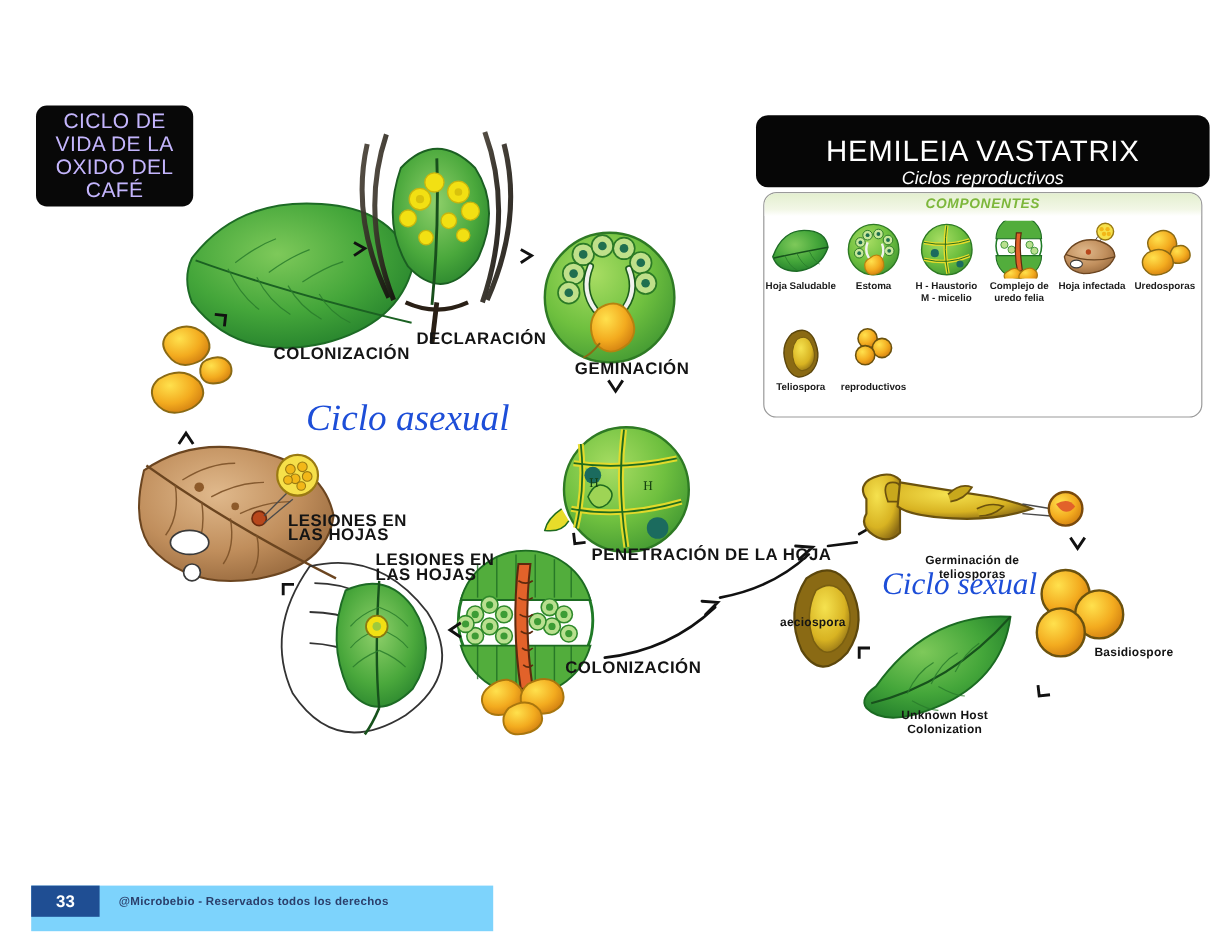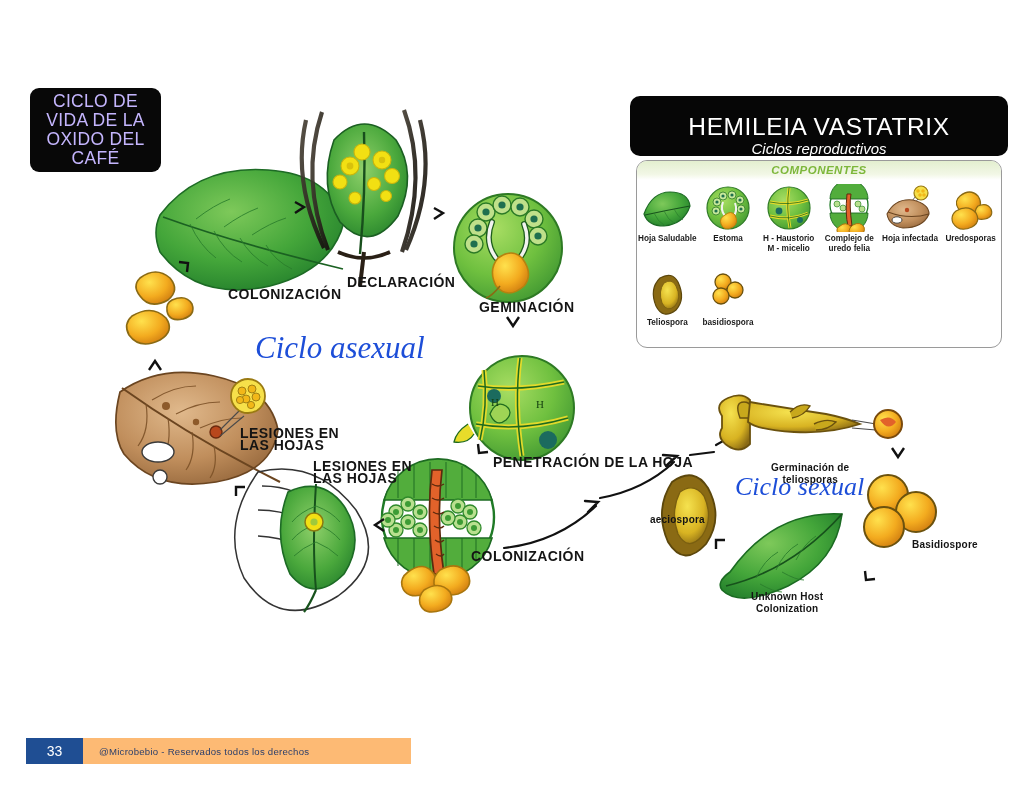--- a/index.html
+++ b/index.html
@@ -67,22 +67,23 @@
     font-style:italic;font-weight:400;color:#1d4ed8;
   }
   .cap-label{
     font-size:14px;color:#141414;letter-spacing:.45px;line-height:12px;
     white-space:pre-line;font-weight:600;
   }
   .cap-label.mixed{font-size:10px;letter-spacing:.2px;font-weight:600;}
 
   
   .footer-bar{
-    left:26px;top:738px;width:385px;height:26px;
-    background:#fdba74;
+    left:26px;top:738px;width:385px;height:38px;
+    background:#7dd3fc;
+    font-weight:bold;
   }
   .footer-page{
     position:absolute;left:0;top:0;width:57px;height:26px;
     background:#1f4e93;color:#fff;
     display:flex;align-items:center;justify-content:center;
     font-size:14px;
   }
   .footer-text{
     position:absolute;left:73px;top:0;height:26px;
     display:flex;align-items:center;
@@ -547,21 +548,21 @@
         <div class="legend-cell">
           <div class="legend-art">
             <svg viewBox="0 0 54 48" style="width:100%;height:100%">
               <g stroke="#6b520e" stroke-width="1.3">
                 <circle cx="22" cy="14" r="8" fill="url(#gSpore)"></circle>
                 <circle cx="34" cy="22" r="8" fill="url(#gSpore)"></circle>
                 <circle cx="20" cy="28" r="8" fill="url(#gSpore)"></circle>
               </g>
             </svg>
           </div>
-          <div class="legend-cap">basidiospora</div>
+          <div class="legend-cap">reproductivos</div>
         </div>
 
       </div>
     </div>
   </div>
 
   <div class="abs script" style="left:255px;top:330px;font-size:31px;">Ciclo asexual</div>
 
   <div class="abs cap-label" style="left:228px;top:288px;">COLONIZACIÓN</div>
   <div class="abs cap-label" style="left:347px;top:276px;">DECLARACIÓN</div>

